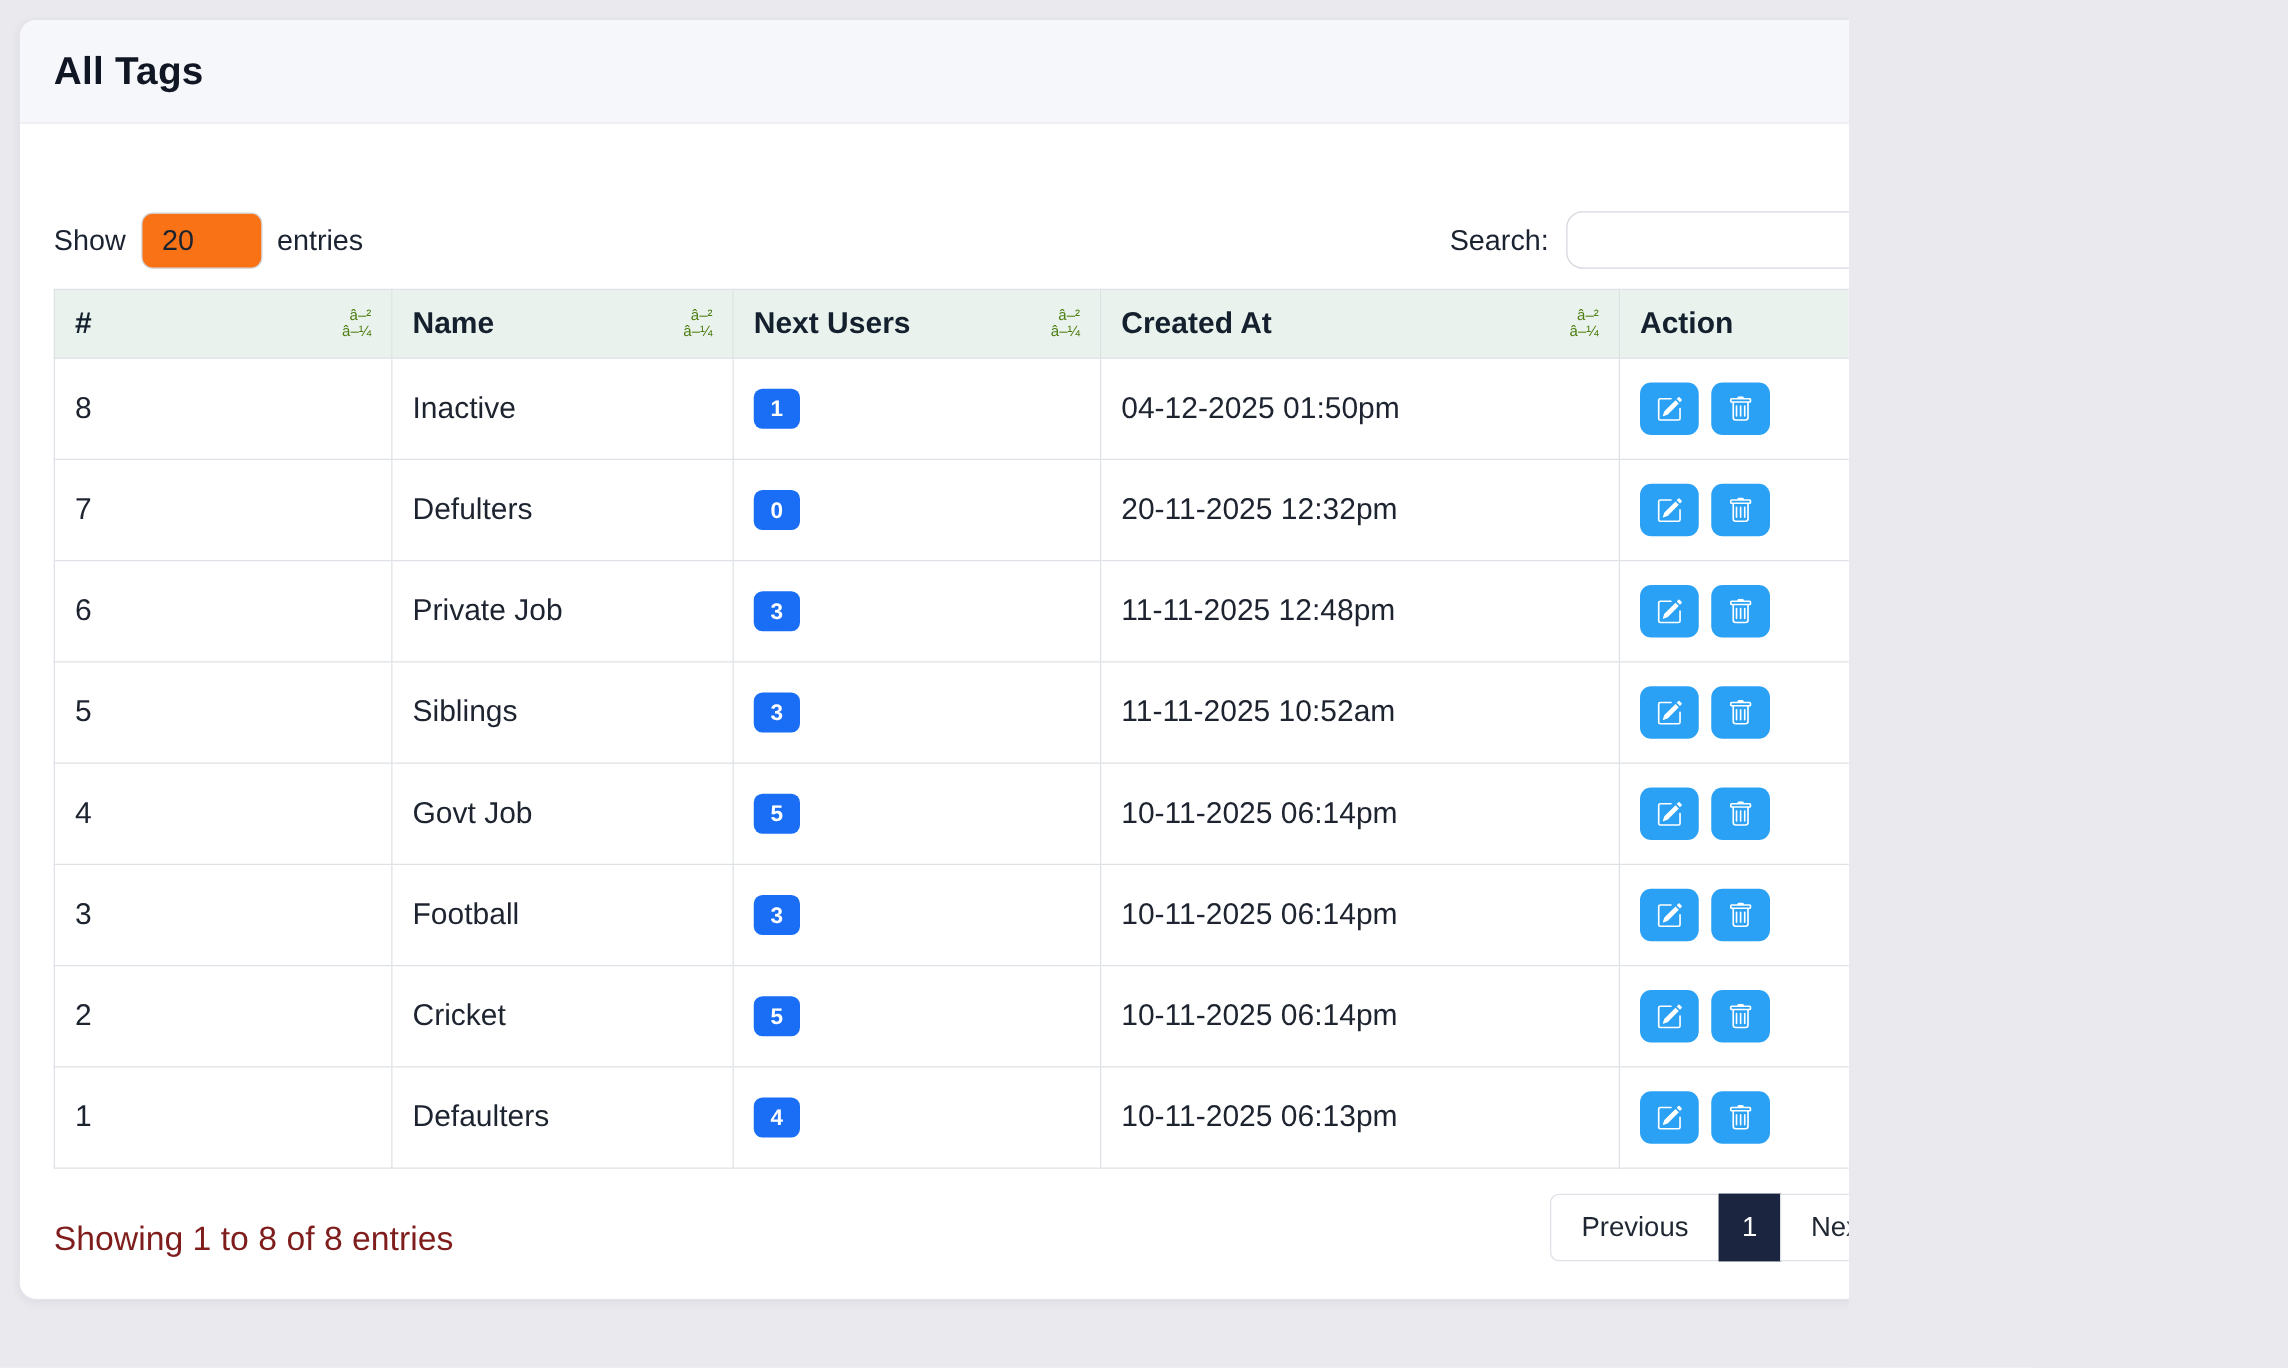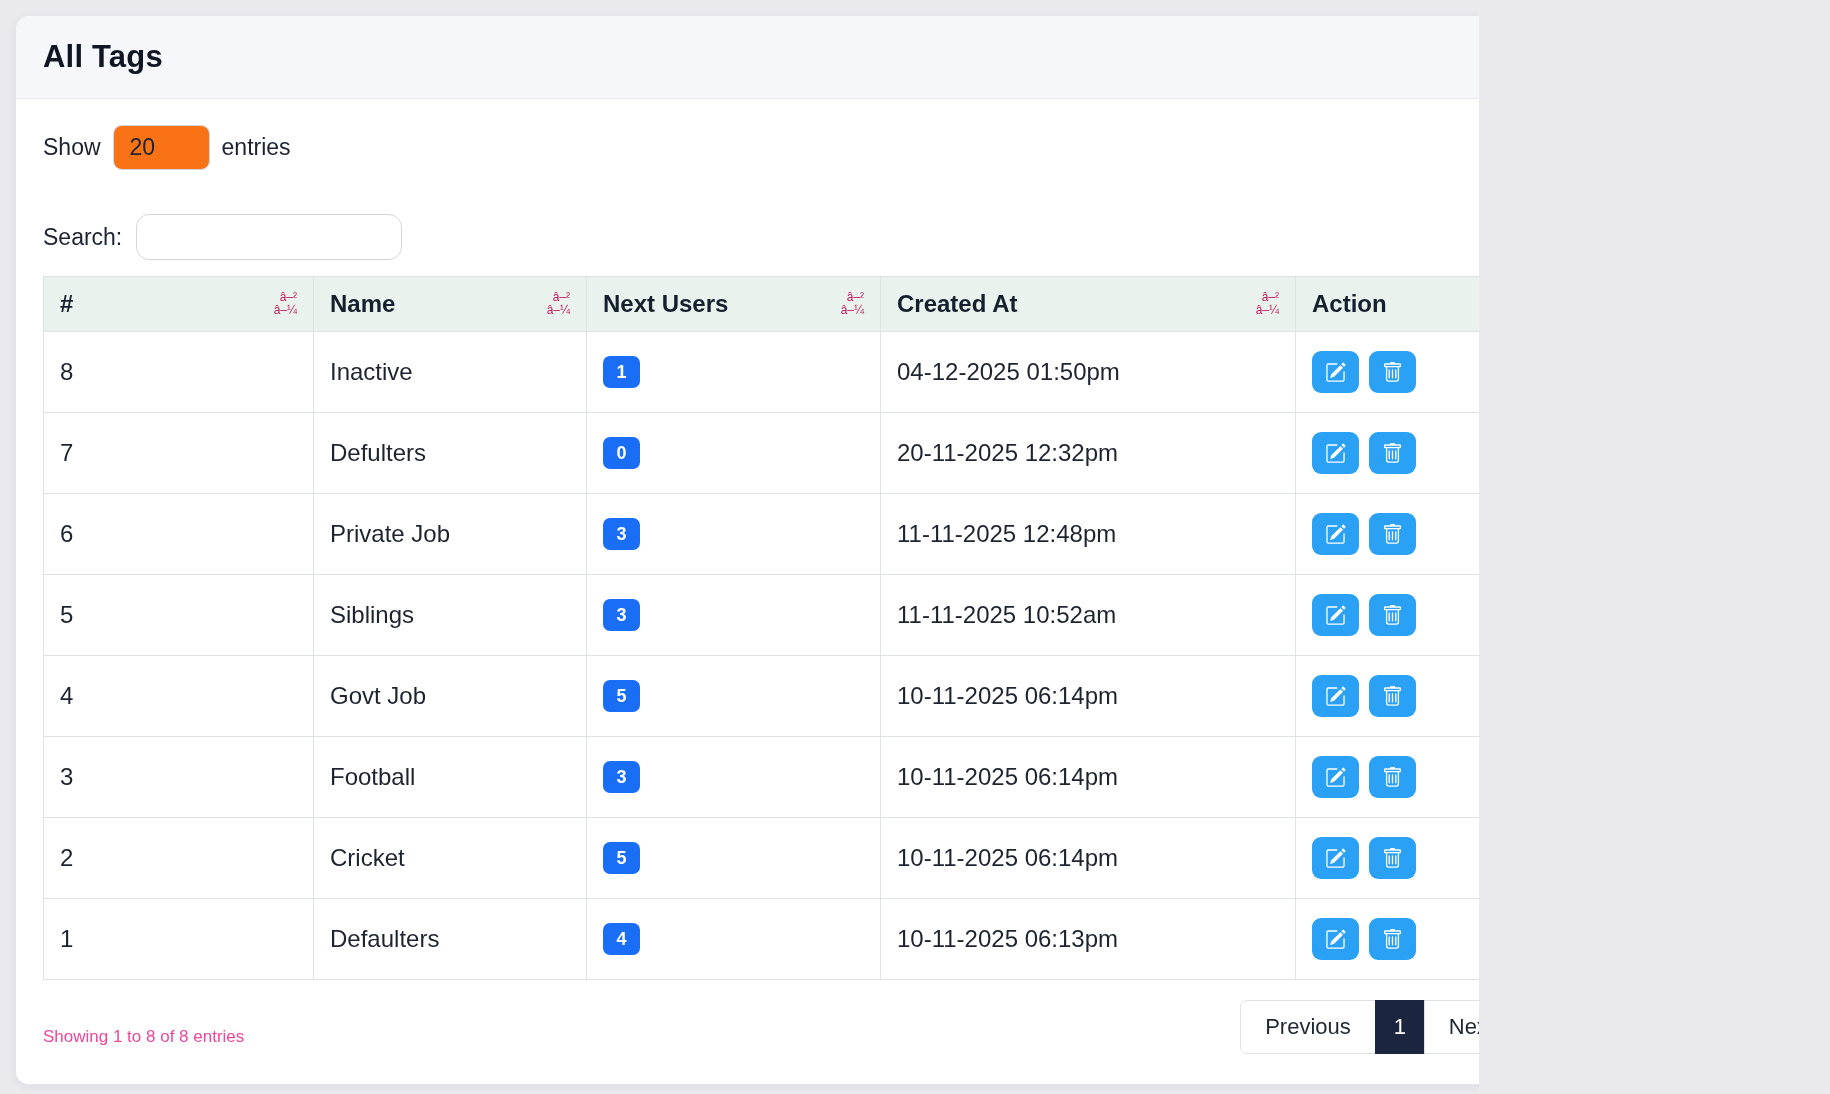--- a/index.html
+++ b/index.html
@@ -38,23 +38,22 @@
   .card-body {
     background: #ffffff;
     padding: 26px 27px 30px 27px;
   }
   .content { width: 1476px; }
 
   
   .controls-row {
     display: flex;
     justify-content: space-between;
-    align-items: flex-start;
+    align-items: flex-end;
     margin-bottom: 16px;
-    flex-direction: column;
   }
   .length-control {
     display: flex;
     align-items: center;
     gap: 12px;
     font-size: 23px;
     color: #1b2230;
   }
   .entries-input {
     width: 97px;
@@ -113,21 +112,21 @@
     justify-content: space-between;
     gap: 8px;
   }
   .sort-icons {
     display: inline-flex;
     flex-direction: column;
     align-items: flex-end;
     line-height: 1.05;
     font-size: 12px;
     font-weight: 400;
-    color: #be185d;
+    color: #4d7c0f;
     white-space: nowrap;
   }
   .data-table tbody td {
     padding: 19px 16px;
     font-size: 24px;
     color: #1d2430;
     background: #ffffff;
     height: 73px;
   }
 
@@ -159,21 +158,21 @@
   }
   .action-btn svg { width: 21px; height: 21px; display: block; }
 
   
   .footer-row {
     display: flex;
     justify-content: space-between;
     align-items: center;
     margin-top: 20px;
   }
-  .summary { font-size: 17px; color: #ec4899; margin-top: 19px; }
+  .summary { font-size: 27px; color: #7f1d1d; margin-top: 19px; }
 
   .pagination { display: flex; }
   .page-btn {
     border: 1px solid #dee2e6;
     background: #ffffff;
     color: #1f2733;
     font-size: 22px;
     font-family: Liberation Sans, sans-serif;
     padding: 13px 24px;
     cursor: pointer;

